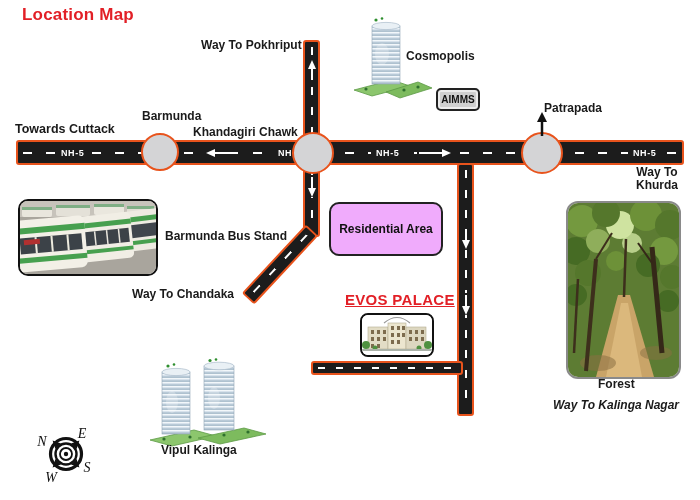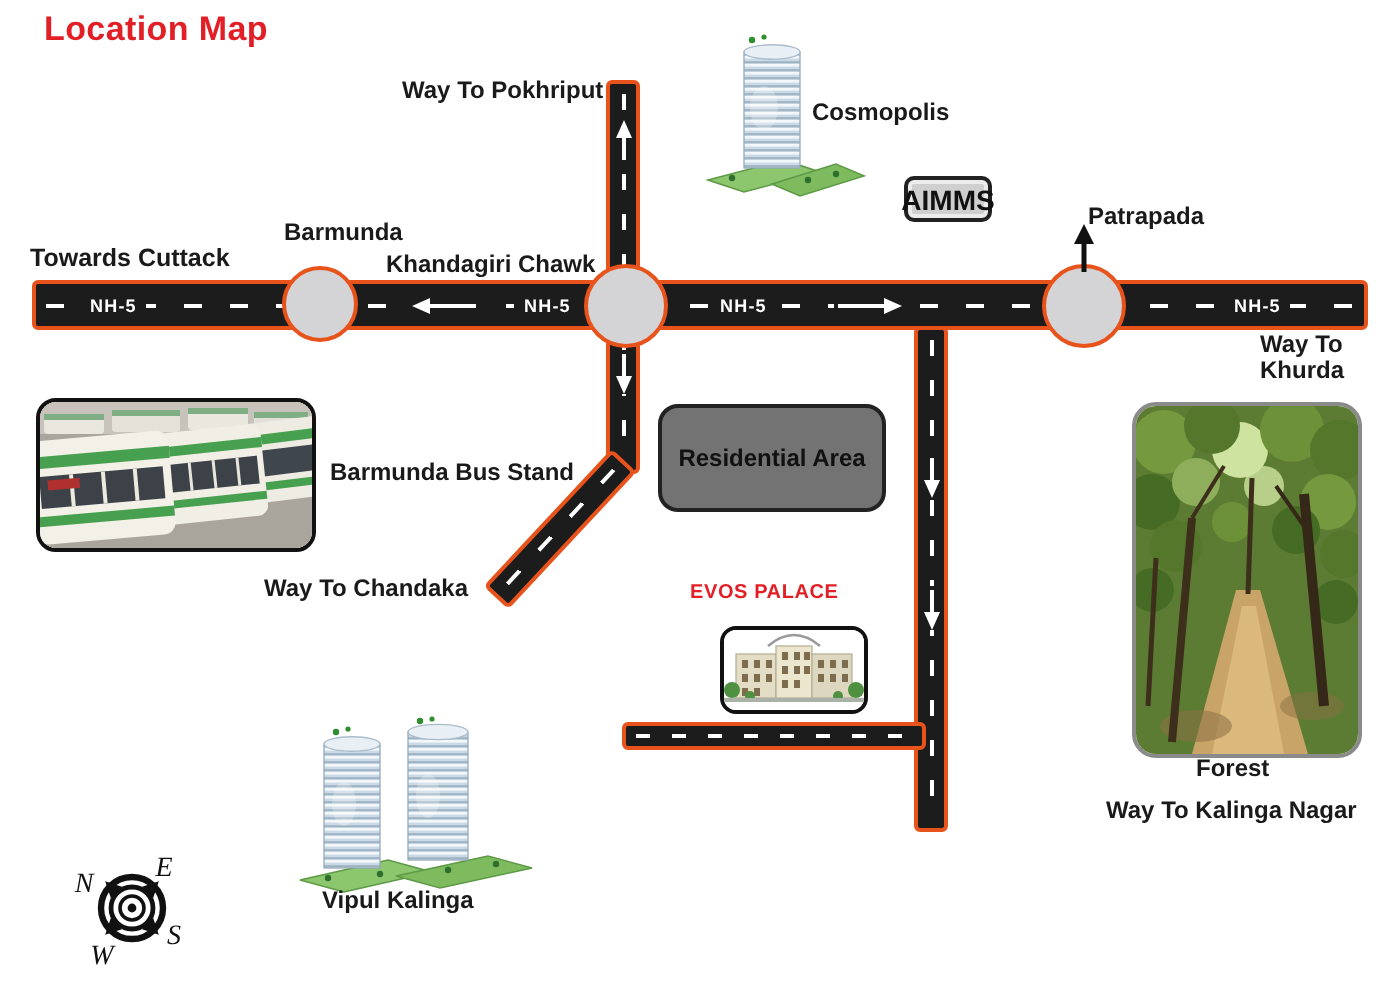--- a/index.html
+++ b/index.html
@@ -11,33 +11,33 @@
 
   .lbl { position:absolute; font-weight:bold; color:#1a1a1a; font-size:12px; white-space:nowrap; z-index:6; }
 
   .road { position:absolute; background:#1c1c1c; border:2px solid #e8531c; border-radius:3px; z-index:1; }
   .hdash { position:absolute; left:5px; right:5px; top:50%; height:2px; margin-top:-1px;
            background:repeating-linear-gradient(90deg,#fff 0 9px,transparent 9px 23px); }
   .vdash { position:absolute; top:5px; bottom:5px; left:50%; width:2px; margin-left:-1px;
            background:repeating-linear-gradient(180deg,#fff 0 8px,transparent 8px 20px); }
 
   .rl { position:absolute; top:50%; transform:translateY(-50%); color:#fff; font-size:9px;
-        font-weight:bold; background:#1c1c1c; padding:0 5px; letter-spacing:0.6px; z-index:2; }
+        font-weight:bold; background:#1c1c1c; padding:0 5px; letter-spacing:0.6px; z-index:2;margin-left:16px; }
   .arr { position:absolute; top:50%; transform:translateY(-50%); background:#1c1c1c; z-index:2; }
   .varr { position:absolute; left:50%; transform:translateX(-50%); background:#1c1c1c; z-index:2; }
 
   .junction { position:absolute; background:#d4d4d6; border:2px solid #e8531c; border-radius:50%; z-index:5; }
 
-  .gbox { position:absolute; background:#737373; border:2px solid #222; display:flex; align-items:center;
+  .gbox { position:absolute; background:#f0abfc; border:2px solid #222; display:flex; align-items:center;
           justify-content:center; font-weight:bold; color:#111; z-index:4; text-align:center; }
 
   .fig { position:absolute; overflow:hidden; z-index:0; }
   .photo { border:2px solid #111; border-radius:10px; background:#fff; }
 
-  .khurda { text-align:left; line-height:13px; }
+  .khurda { text-align:center; line-height:13px; }
 </style>
 </head>
 <body>
 
 <div class="map">
 
   <div class="title">Location Map</div>
 
   <div class="fig photo" style="left:18px; top:199px; width:140px; height:77px;">
     <svg width="136" height="73" viewBox="0 0 136 73">
@@ -260,40 +260,40 @@
   <div class="junction" style="left:521px; top:132px; width:42px; height:42px;"></div>
 
   <svg style="position:absolute; left:536px; top:112px; z-index:6;" width="12" height="24" viewBox="0 0 12 24">
     <line x1="6" y1="24" x2="6" y2="8" stroke="#111" stroke-width="2.5"></line>
     <polygon points="6,0 1,10 11,10" fill="#111"></polygon>
   </svg>
 
   <div class="gbox" style="left:329px; top:202px; width:114px; height:54px; border-radius:10px; font-size:12px;">
     <span>Residential Area</span>
   </div>
-  <div class="gbox" style="left:436px; top:88px; width:44px; height:23px; border-radius:5px; font-size:14px; background:#cfcfcf; box-shadow:inset 0 0 0 2px #ececec;margin-left:16px;">
+  <div class="gbox" style="left:436px; top:88px; width:44px; height:23px; border-radius:5px; font-size:10px; background:#cfcfcf; box-shadow:inset 0 0 0 2px #ececec;">
     <span>AIMMS</span>
   </div>
 
   <div class="lbl" style="left:15px; top:122px; font-size:12.5px;">Towards Cuttack</div>
   <div class="lbl" style="left:126px; top:109px;margin-left:16px;">Barmunda</div>
   <div class="lbl" style="left:193px; top:125px;">Khandagiri Chawk</div>
   <div class="lbl" style="left:516px; top:101px;margin-left:28px;">Patrapada</div>
   <div class="lbl" style="left:201px; top:38px;">Way To Pokhriput</div>
   <div class="lbl khurda" style="left:630px; top:166px; width:54px;">
     <div>Way To</div>
     <div>Khurda</div>
   </div>
   <div class="lbl" style="left:406px; top:49px;text-align:right;">Cosmopolis</div>
   <div class="lbl" style="left:165px; top:229px;">Barmunda Bus Stand</div>
   <div class="lbl" style="left:132px; top:287px;">Way To Chandaka</div>
-  <div class="lbl" style="left:345px; top:291px; font-size:10px; color:#e21f26; letter-spacing:0.3px;">EVOS PALACE</div>
+  <div class="lbl" style="left:345px; top:291px; font-size:15px; color:#e21f26; letter-spacing:0.3px;text-decoration:underline;">EVOS PALACE</div>
   <div class="lbl" style="left:161px; top:443px;">Vipul Kalinga</div>
   <div class="lbl" style="left:598px; top:377px;">Forest</div>
-  <div class="lbl" style="left:553px; top:398px;">Way To Kalinga Nagar</div>
+  <div class="lbl" style="left:553px; top:398px;font-style:italic;">Way To Kalinga Nagar</div>
 
   <div class="fig" style="left:30px; top:410px; width:76px; height:82px; z-index:6;">
     <svg width="76" height="82" viewBox="0 0 76 82" font-family="Liberation Serif, serif">
       <g transform="translate(36,44)">
         <circle r="15.5" fill="none" stroke="#111" stroke-width="3.2"></circle>
         <circle r="10.5" fill="none" stroke="#111" stroke-width="2.4"></circle>
         <circle r="6" fill="none" stroke="#111" stroke-width="1.8"></circle>
         <circle r="2.2" fill="#111"></circle>
         <polygon points="13.4,-13.4 10.6,-5 5,-10.6" fill="#111"></polygon>
         <polygon points="13.4,13.4 5,10.6 10.6,5" fill="#111"></polygon>

